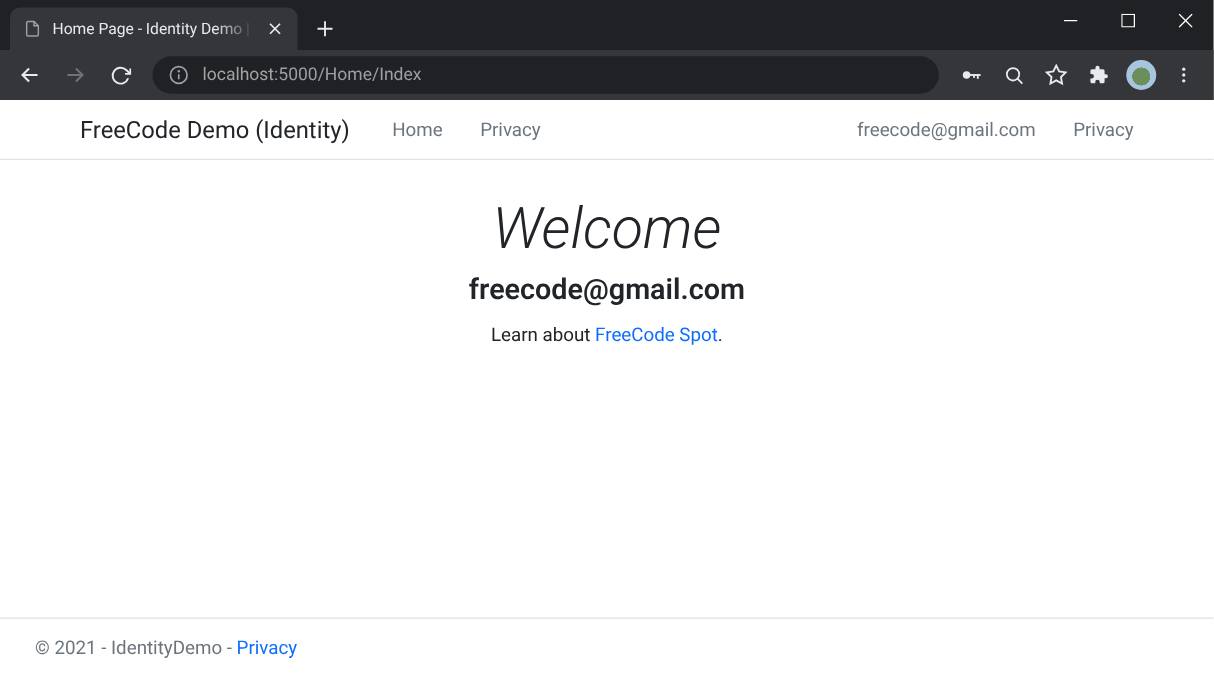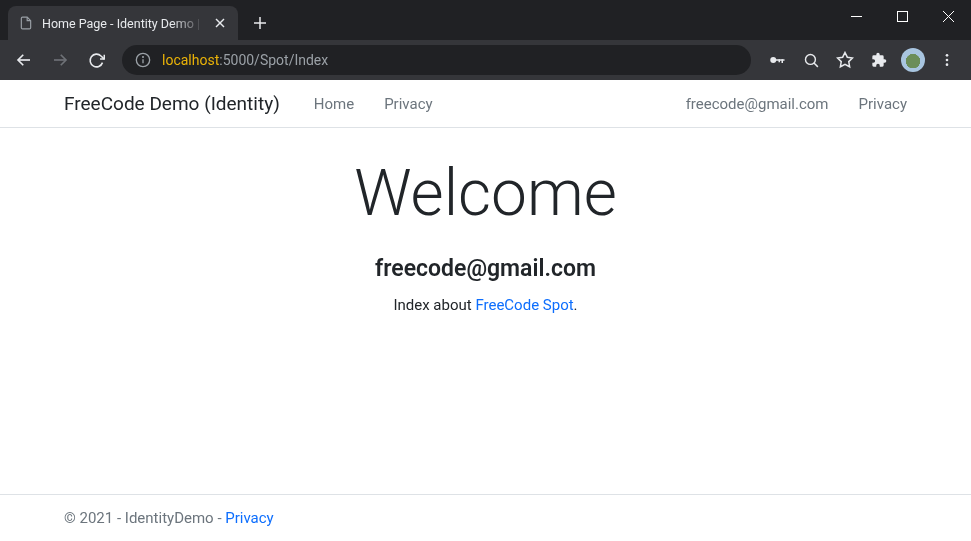--- a/index.html
+++ b/index.html
@@ -102,21 +102,21 @@
       padding: 0 12px;
       gap: 10px;
       margin: 0 6px;
       font-size: 14px;
     }
     .omni-info {
       width: 18px; height: 18px;
       display: inline-flex; align-items: center; justify-content: center;
       color: #9aa0a6;
     }
-    .url-host { color: #eab308; }
+    .url-host { color: #a3a3a3; }
     .url-path { color: #9aa0a6; }
     .toolbar-right {
       display: flex;
       align-items: center;
       gap: 2px;
     }
     .ticon {
       width: 32px; height: 32px;
       display: inline-flex; align-items: center; justify-content: center;
       color: #e8eaed;
@@ -156,38 +156,39 @@
       font-size: 15px;
       margin-left: 14px;
     }
     .nav-spacer { flex: 1; }
     .main {
       flex: 1;
       text-align: center;
       padding-top: 28px;
     }
     .welcome {
-      font-size: 64px;
+      font-size: 46px;
       font-weight: 300;
       color: #212529;
-      margin-bottom: 24px;
+      margin-bottom: 8px;
+      font-style: italic;
     }
     .useremail {
       font-size: 23px;
       font-weight: 600;
       color: #212529;
       margin-bottom: 14px;
     }
     .learn {
       font-size: 15px;
       color: #212529;
     }
     .learn a { color: #0d6efd; text-decoration: none; cursor: pointer; text-align: right; }
     .footer {
-      padding: 14px 64px;
+      padding: 14px 28px;
       border-top: 1px solid #dee2e6;
       font-size: 15px;
       color: #6c757d;
     }
     .footer a { color: #0d6efd; text-decoration: none; cursor: pointer; }
     svg { display: block; }
   </style>
 </head>
 <body>
 
@@ -254,21 +255,21 @@
     </div>
     <div class="omnibox">
       <span class="omni-info">
         <svg width="16" height="16" viewBox="0 0 24 24" fill="none" stroke="currentColor" stroke-width="2">
             <circle cx="12" cy="12" r="10"></circle>
             <line x1="12" y1="11" x2="12" y2="17"></line>
             <circle cx="12" cy="7.5" r="0.6" fill="currentColor"></circle>
           </svg>
       </span>
       <span>
-        <span class="url-host">localhost</span><span class="url-path">:5000/Spot/Index</span>
+        <span class="url-host">localhost</span><span class="url-path">:5000/Home/Index</span>
       </span>
     </div>
     <div class="toolbar-right">
       <div class="ticon">
         <svg width="18" height="18" viewBox="0 0 24 24" fill="currentColor">
             <circle cx="7" cy="12" r="4"></circle>
             <rect x="10" y="11" width="12" height="2"></rect>
             <rect x="18" y="11" width="2" height="5"></rect>
             <rect x="14" y="11" width="2" height="4"></rect>
           </svg>
@@ -307,19 +308,19 @@
     <span class="navlink">Home</span>
     <span class="navlink">Privacy</span>
     <span class="nav-spacer"></span>
     <span class="navlink">freecode@gmail.com</span>
     <span class="navlink" style="margin-right:0">Privacy</span>
   </div>
   <div class="main">
     <h1 class="welcome">Welcome</h1>
     <h2 class="useremail">freecode@gmail.com</h2>
     <p class="learn">
-      <span>Index about </span><a>FreeCode Spot</a><span>.</span>
+      <span>Learn about </span><a>FreeCode Spot</a><span>.</span>
     </p>
   </div>
   <div class="footer">
     <span>© 2021 - IdentityDemo - </span><a>Privacy</a>
   </div>
 </div>
 
 </body></html>

